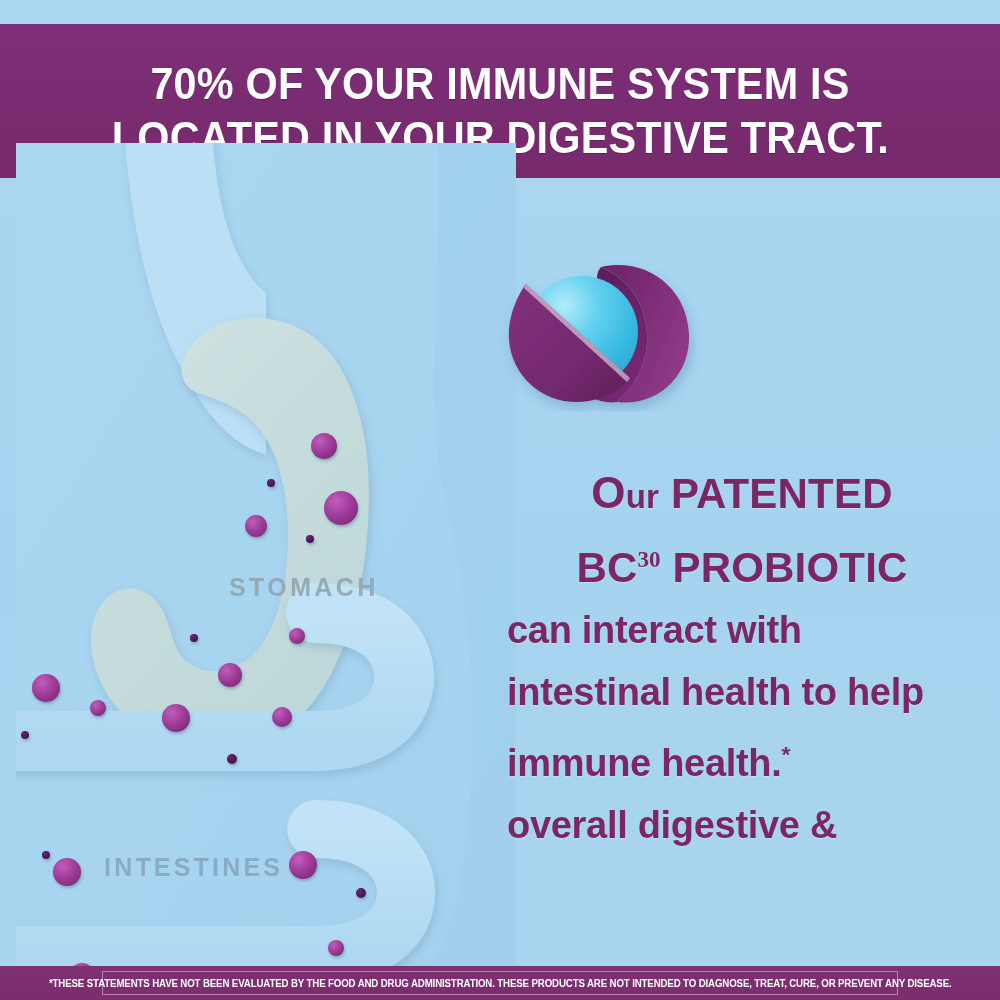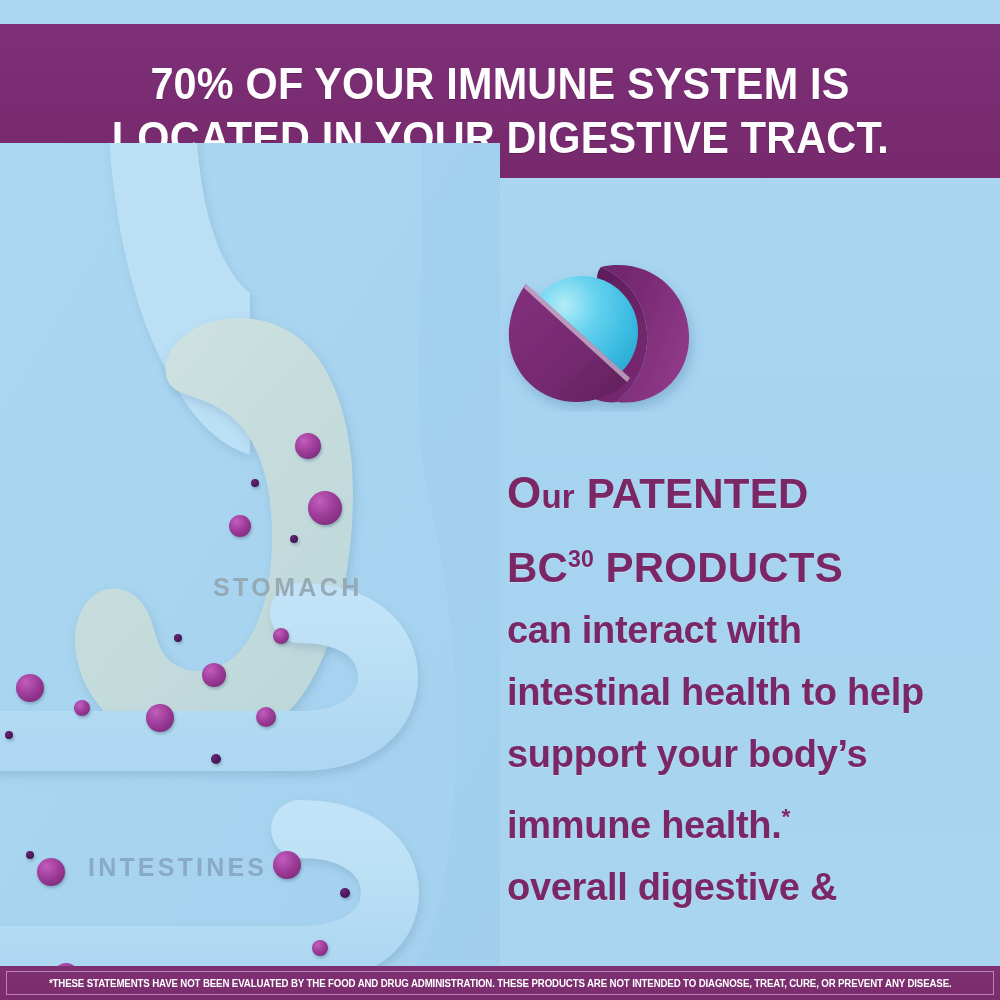--- a/index.html
+++ b/index.html
@@ -35,21 +35,21 @@
     letter-spacing: 0.2px;
     white-space: nowrap;
     transform: scaleX(0.92);
     text-shadow: 0 1px 0 rgba(60,10,55,0.35);
   }
   .banner-line.l1 { font-size: 45px; }
   .banner-line.l2 { font-size: 45px; }
 
   
   .anatomy {
-    position: absolute; left: 0; top: 143px;
+    position: absolute; left: 16px; top: 143px;
     width: 500px; height: 824px;
     overflow: hidden;
   }
   .anatomy svg { display: block; }
 
   .label-stomach {
     position: absolute;
     left: 213px; top: 430px;
     font-size: 25px;
     font-weight: bold;
@@ -87,35 +87,36 @@
     font-weight: bold;
     font-size: 38px;
     line-height: 62px;
     white-space: nowrap;
     letter-spacing: -0.3px;
     text-shadow: 0 1px 0 rgba(255,255,255,0.25);
   }
   .copy-line.head {
     font-size: 42px;
     letter-spacing: 0.2px;
+    text-align: center;
   }
   .smallcap-o { font-size: 44px; }
   .smallcap-rest { font-size: 33px; }
-  .sup { font-size: 0.55em; vertical-align: super; letter-spacing: 0; }
+  .sup { font-size: 0.55em; vertical-align: super; letter-spacing: 0; font-family: Liberation Serif, serif; }
   .ast { font-size: 0.6em; vertical-align: super; }
 
   
   .footer {
     position: absolute; left: 0; bottom: 0;
     width: 1000px; height: 34px;
     background: linear-gradient(180deg, #7e3072 0%, #7a2c6d 100%);
     display: flex; align-items: center; justify-content: center;
   }
   .footer-box {
-    width: 988px; height: 24px;
+    width: 796px; height: 24px;
     border: 1px solid #b982b0;
     display: flex; align-items: center; justify-content: center;
   }
   .footer-text {
     color: #ffffff;
     font-family: "Liberation Sans Narrow", "Liberation Sans", sans-serif;
     font-weight: bold;
     font-size: 10px;
     letter-spacing: -0.15px;
     white-space: nowrap;
@@ -284,25 +285,24 @@
         <path d="M 29 32 L 133 126 L 130 130 L 27 36 Z" fill="#f0f6fa" opacity="0.55"></path>
       </g>
     </svg>
   </div>
 
   <div class="copy">
     <div class="copy-line head">
       <span class="smallcap-o">O</span><span class="smallcap-rest">ur</span><span> PATENTED</span>
     </div>
     <div class="copy-line head">
-      <span>BC</span><span class="sup">30</span><span> PRODUCTS</span>
+      <span>BC</span><span class="sup">30</span><span> PROBIOTIC</span>
     </div>
     <div class="copy-line">can interact with</div>
     <div class="copy-line">intestinal health to help</div>
-    <div class="copy-line">support your body’s</div>
     <div class="copy-line">
       <span>immune health.</span><span class="ast">*</span>
     </div>
     <div class="copy-line">overall digestive &amp;</div>
   </div>
 
   <div class="footer">
     <div class="footer-box">
       <span class="footer-text">*THESE STATEMENTS HAVE NOT BEEN EVALUATED BY THE FOOD AND DRUG ADMINISTRATION. THESE PRODUCTS ARE NOT INTENDED TO DIAGNOSE, TREAT, CURE, OR PREVENT ANY DISEASE.</span>
     </div>

